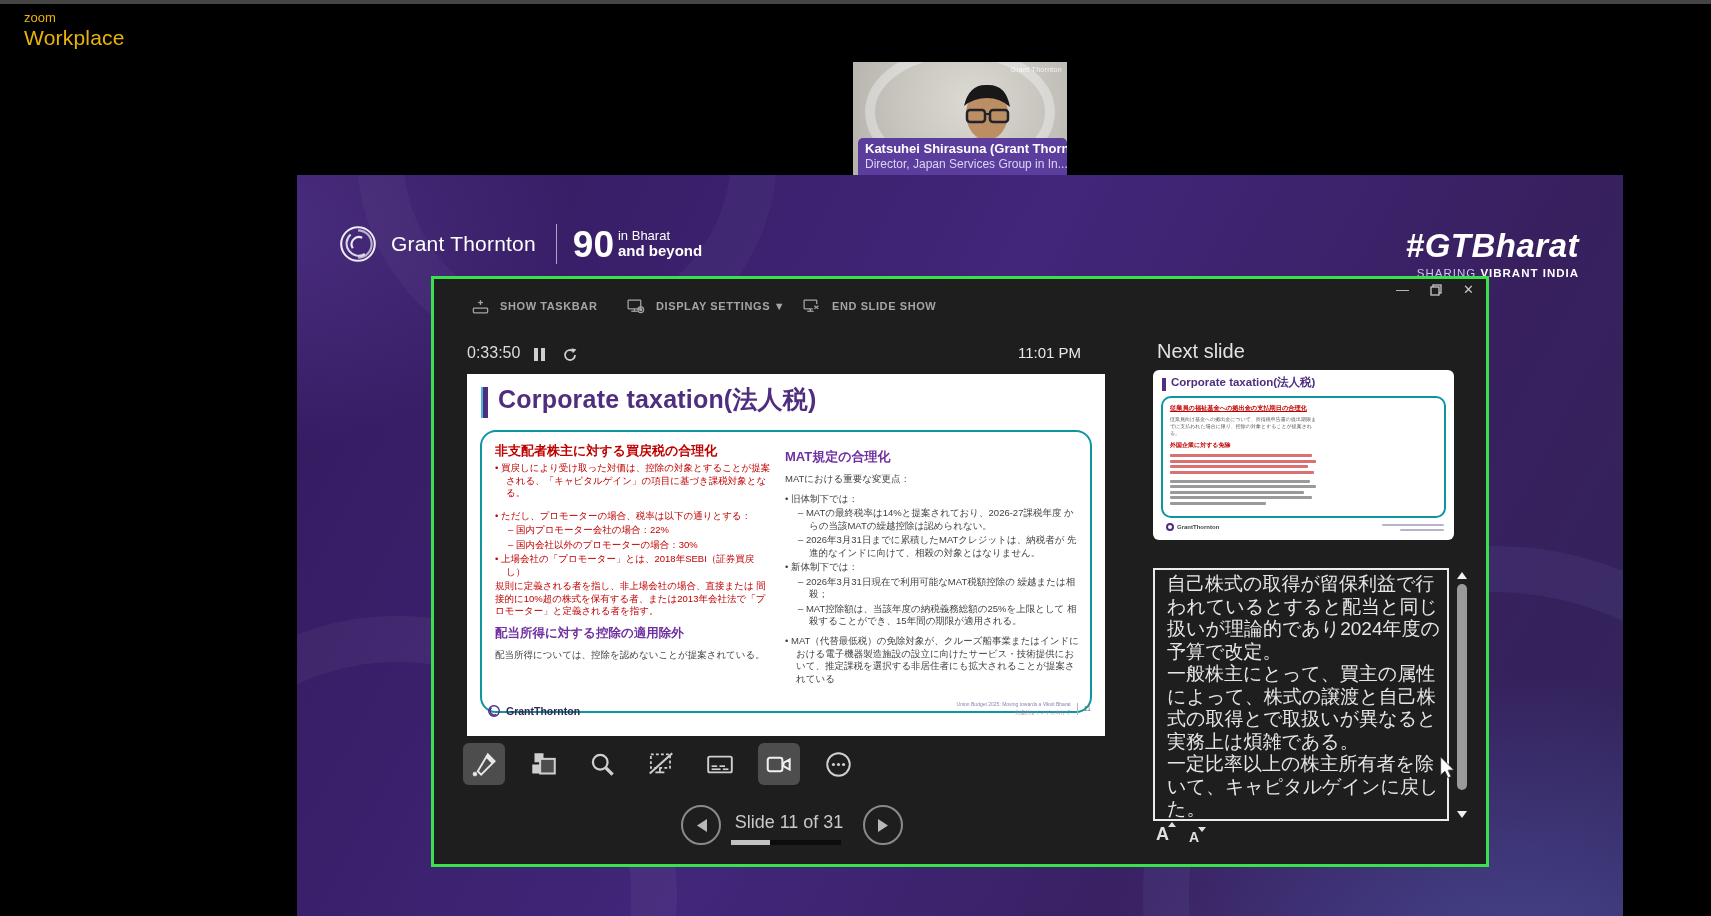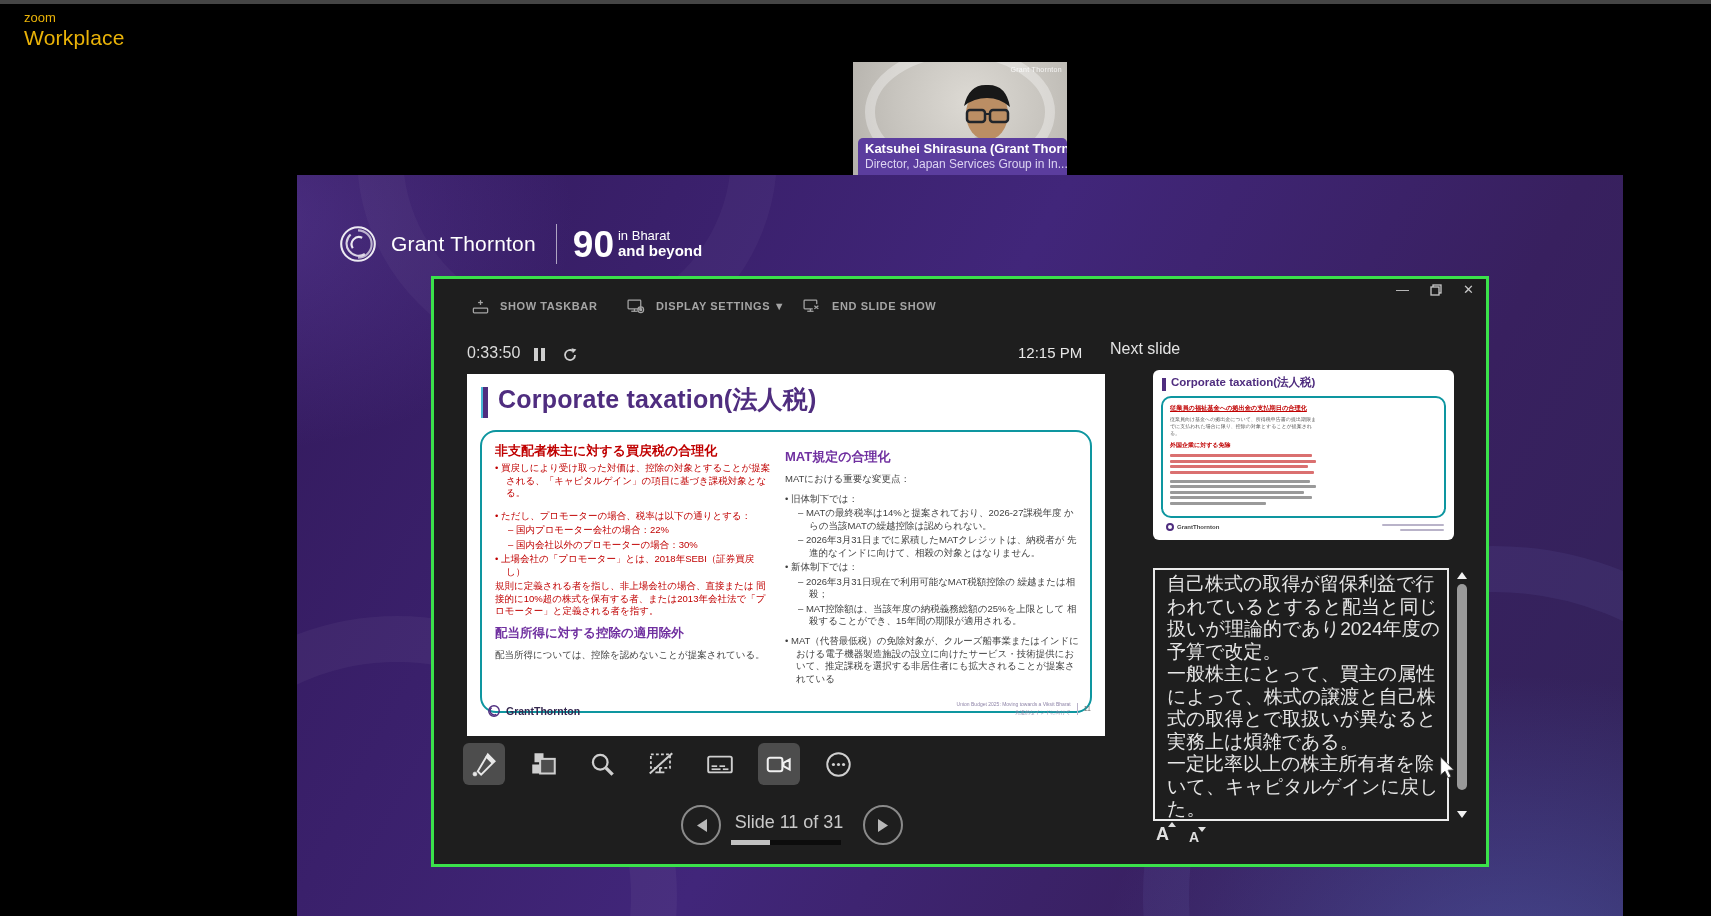--- a/index.html
+++ b/index.html
@@ -92,21 +92,21 @@
 
   
   .navbtn{width:40px;height:40px;border-radius:50%;border:2px solid #8a8a8a;display:flex;align-items:center;justify-content:center;cursor:pointer}
   .prev{left:247px;top:526px}
   .next{left:429px;top:526px}
   .nav-label{left:280px;top:533px;width:150px;text-align:center;font-size:18px;color:#c9c9c9}
   .nav-bar{left:297px;top:561px;width:110px;height:5px;background:#0c0c0c}
   .nav-fill{height:100%;background:#c2c2c2}
 
   
-  .np-h{left:676px;top:61px;font-size:16px;color:#e3e3e3}
+  .np-h{left:723px;top:61px;font-size:20px;color:#e3e3e3}
   .thumb{left:719px;top:91px;width:301px;height:170px;background:#fff;border-radius:6px;overflow:hidden}
   .m-bar{left:9px;top:8px;width:4px;height:13px;background:#4F2D7F}
   .m-title{left:18px;top:5px;font-size:11.5px;font-weight:bold;color:#4F2D7F}
   .m-teal{left:8px;top:26px;width:285px;height:122px;border:2px solid #0e96a0;border-radius:10px}
   .m-col{left:17px;top:34px;width:150px}
   .m-h1{font-size:6.2px;font-weight:bold;color:#c00000;text-decoration:underline;margin-bottom:4px;line-height:1.3}
   .m-b1{font-size:5px;color:#555;line-height:1.35;margin-bottom:5px}
   .m-h2{font-size:6px;font-weight:bold;color:#c00000;margin-bottom:4px}
   .bar{height:3px;border-radius:1px;margin-bottom:2.5px}
   .bar.r{background:#da7070}.bar.g{background:#9a9a9a}
@@ -199,20 +199,27 @@
     </svg>
     <span class="gt-name">Grant Thornton</span>
     <span class="gt-div"></span>
     <span class="gt-90">90</span>
     <span class="gt-anniv">
       <span class="a1" style="display:block">in Bharat</span>
       <span class="a2" style="display:block">and beyond</span>
     </span>
   </div>
 
+  <div class="abs gt-right">
+    <div class="hashtag">#GTBharat</div>
+    <div class="tagline">
+      <span class="lt">SHARING</span>
+      <span class="bd">VIBRANT INDIA</span>
+    </div>
+  </div>
 </div>
 
 <div class="abs pwin">
 
   <div class="abs win-controls">
     <span class="wc">—</span>
     <svg class="wc" width="12" height="12" viewBox="0 0 12 12">
       <rect x="3" y="1" width="8" height="8" fill="none" stroke="#c9c9c9" stroke-width="1.3"></rect>
       <rect x="1" y="3" width="8" height="8" fill="#1e1e1e" stroke="#c9c9c9" stroke-width="1.3"></rect>
     </svg>
@@ -256,21 +263,21 @@
 
   <div class="abs elapsed">0:33:50</div>
   <svg class="abs tbtn" style="left:99px" width="13" height="15">
     <rect x="1" y="1" width="4" height="13" fill="#cfcfcf"></rect>
       <rect x="8" y="1" width="4" height="13" fill="#cfcfcf"></rect>
   </svg>
   <svg class="abs tbtn" style="left:128px" width="16" height="16" viewBox="0 0 16 16">
     <path d="M13 8 a5 5 0 1 1 -2.2-4.1" fill="none" stroke="#cfcfcf" stroke-width="1.8"></path>
     <polygon points="9.6,1.2 14.4,2.6 10.8,6.2" fill="#cfcfcf"></polygon>
   </svg>
-  <div class="abs clock">12:15 PM</div>
+  <div class="abs clock">11:01 PM</div>
 
   <div class="abs slide">
     <div class="abs title-bar"></div>
     <div class="abs stitle">Corporate taxation(法人税)</div>
     <div class="abs teal-box"></div>
 
     <div class="abs col col-l">
       <div class="h-red">非支配者株主に対する買戻税の合理化</div>
       <div class="sb red li1 mb10">• 買戻しにより受け取った対価は、控除の対象とすることが提案される、「キャピタルゲイン」の項目に基づき課税対象となる。</div>
       <div class="sb red li1">• ただし、プロモーターの場合、税率は以下の通りとする：</div>

